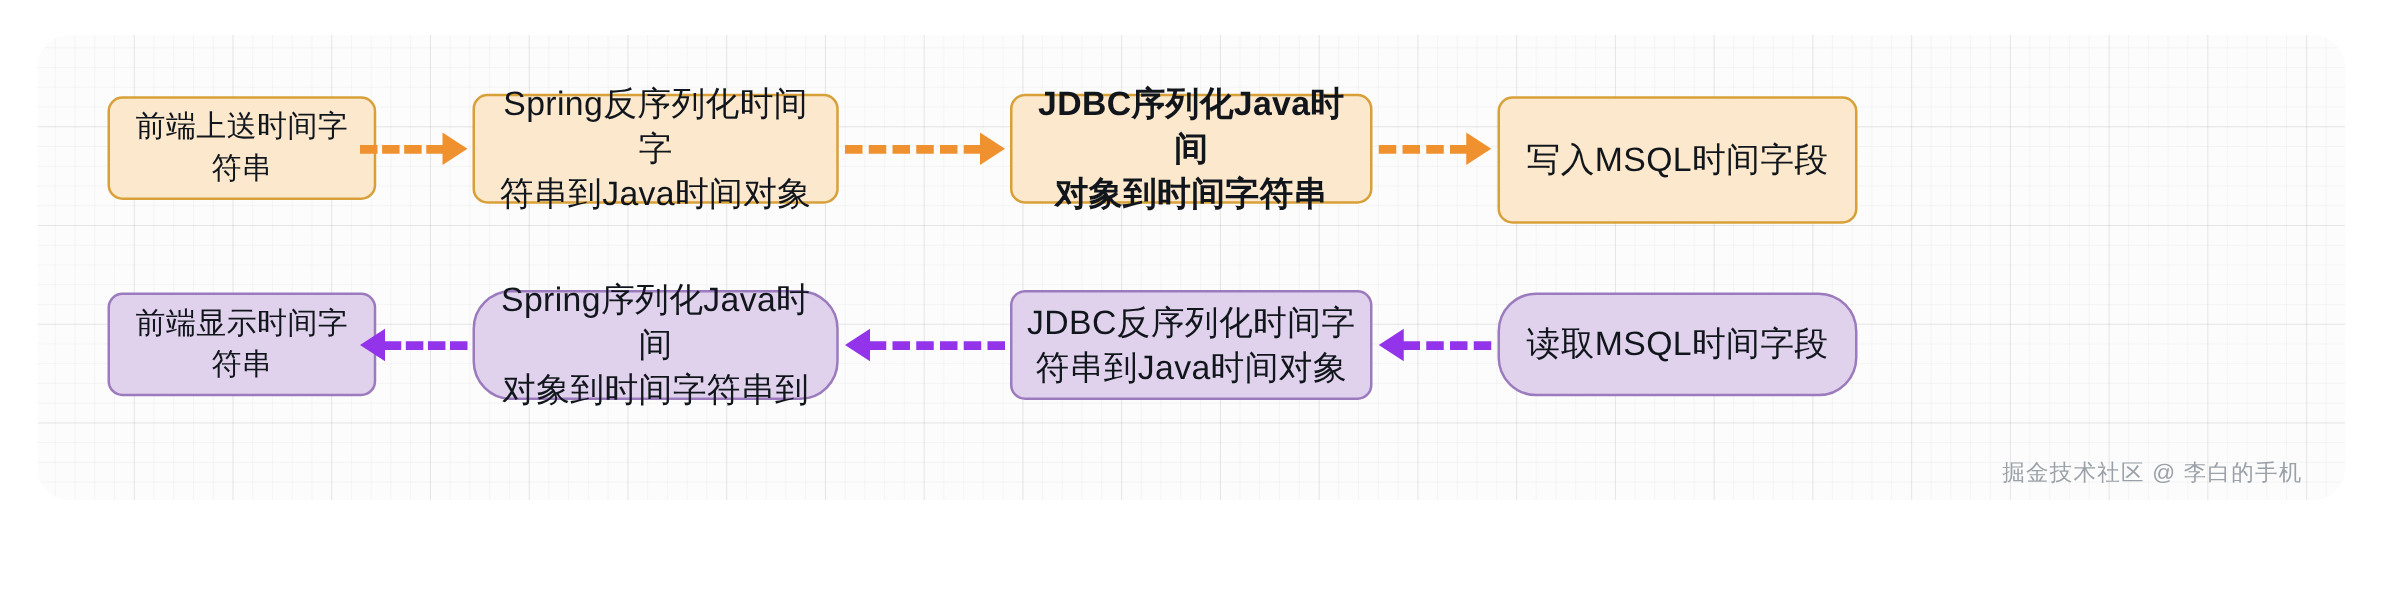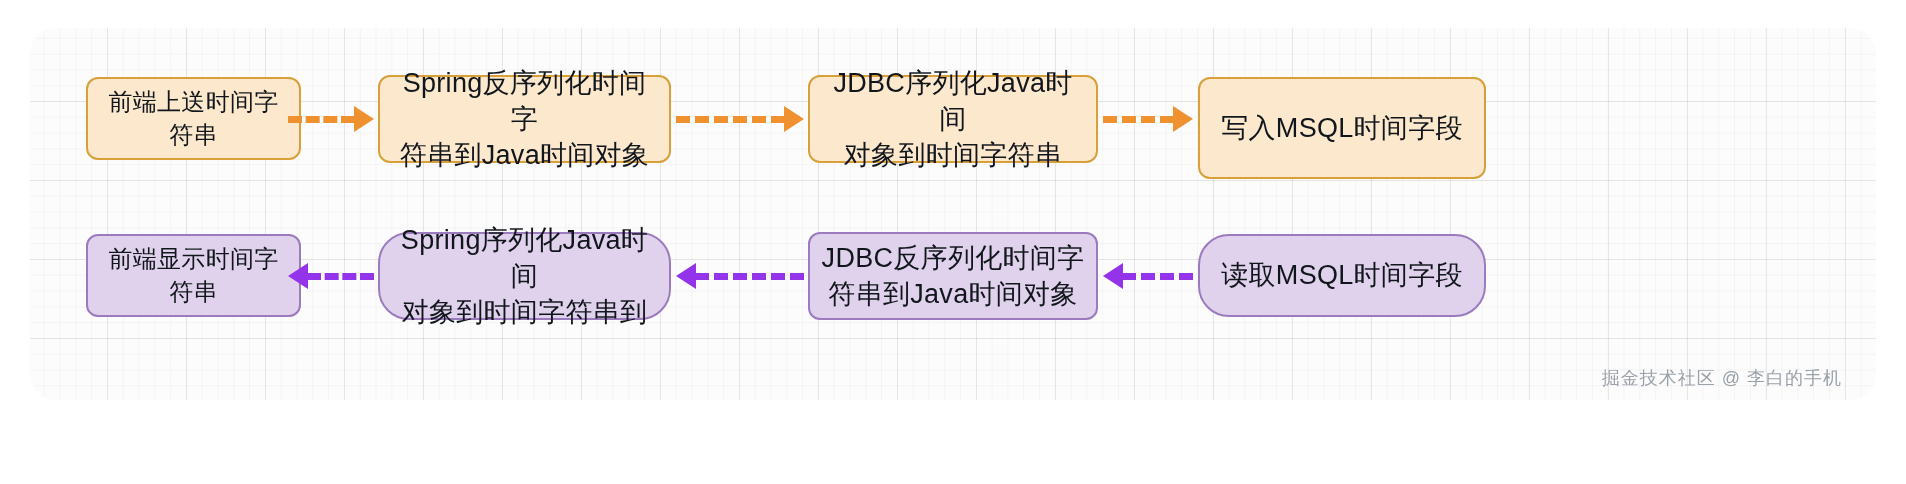--- a/index.html
+++ b/index.html
@@ -120,21 +120,21 @@
     </div>
 
     <div class="node orange large" style="left:348px; top:47px; width:293px; height:88px;">Spring反序列化时间字
 符串到Java时间对象</div>
 
     <div class="arrow orange right" style="left:646px; top:82px; width:128px;">
       <div class="dashline"></div>
       <div class="head"></div>
     </div>
 
-    <div class="node orange large" style="left:778px; top:47px; width:290px; height:88px;">JDBC序列化Java时间
+    <div class="node orange large" style="left:778px; top:47px; width:290px; height:88px;font-weight:bold;">JDBC序列化Java时间
 对象到时间字符串</div>
 
     <div class="arrow orange right" style="left:1073px; top:82px; width:90px;">
       <div class="dashline"></div>
       <div class="head"></div>
     </div>
 
     <div class="node orange large" style="left:1168px; top:49px; width:288px; height:102px;">写入MSQL时间字段</div>
 
     <div class="node purple small" style="left:38px; top:206px; width:215px; height:83px;">前端显示时间字符串</div>

